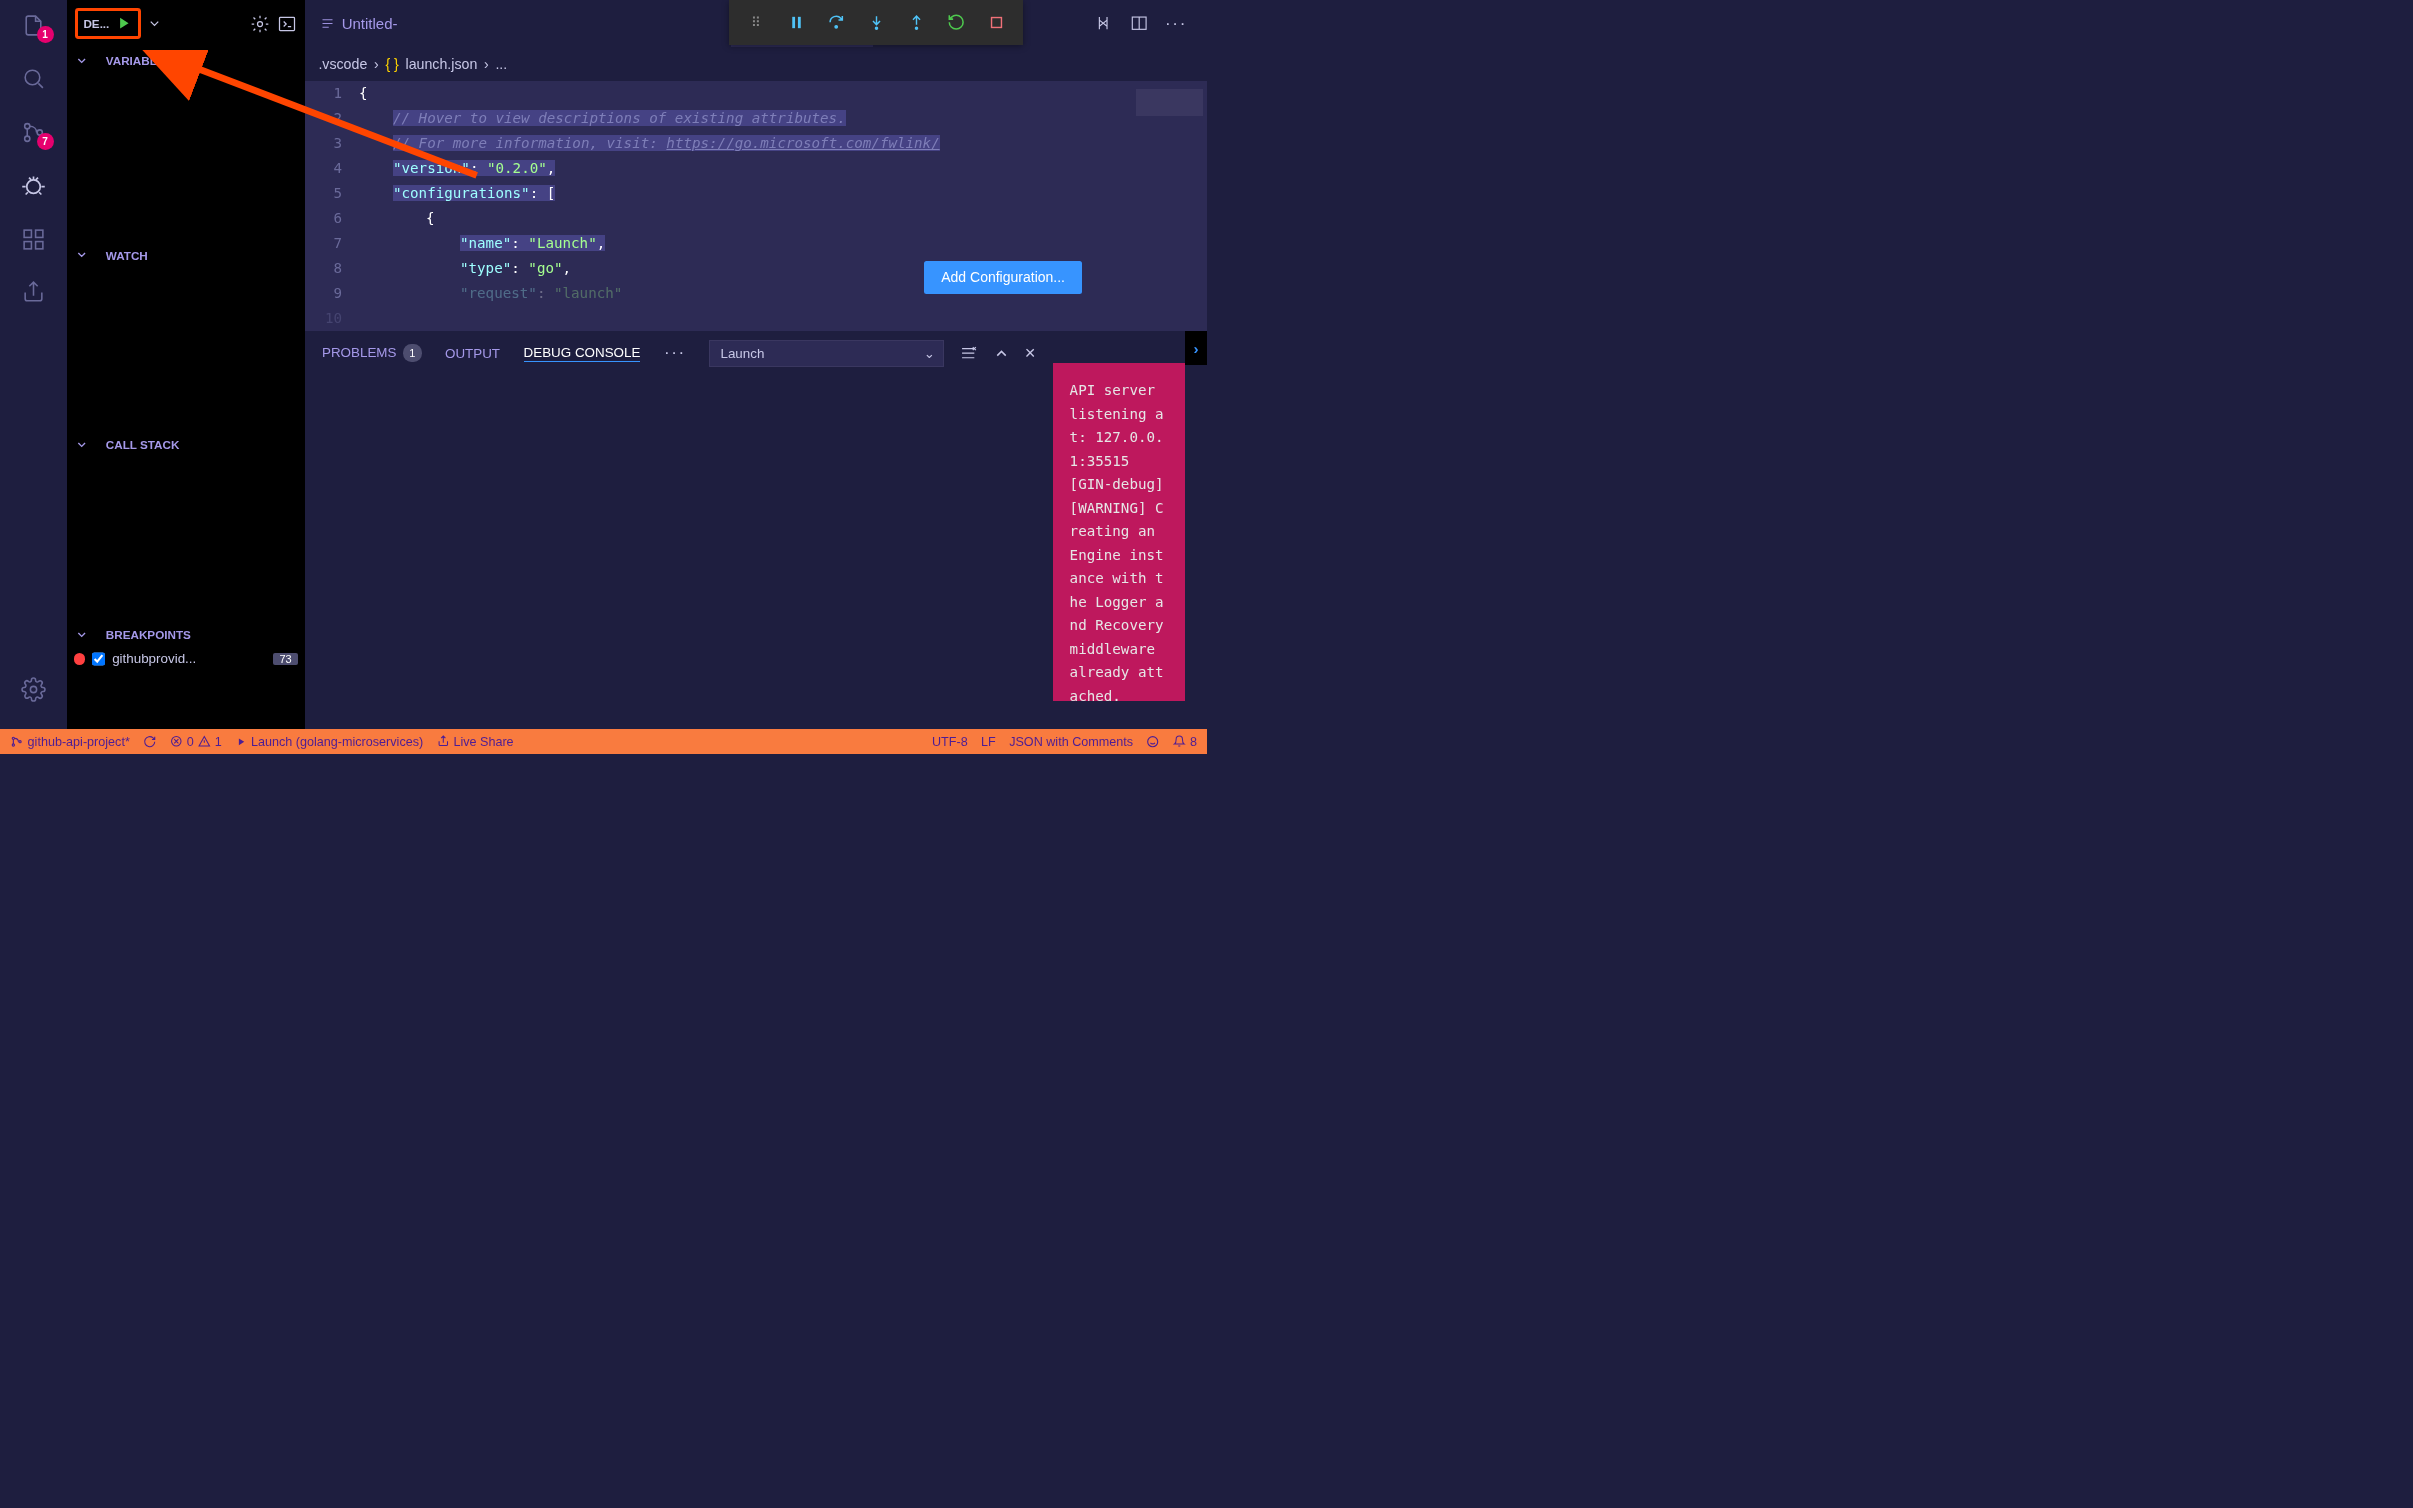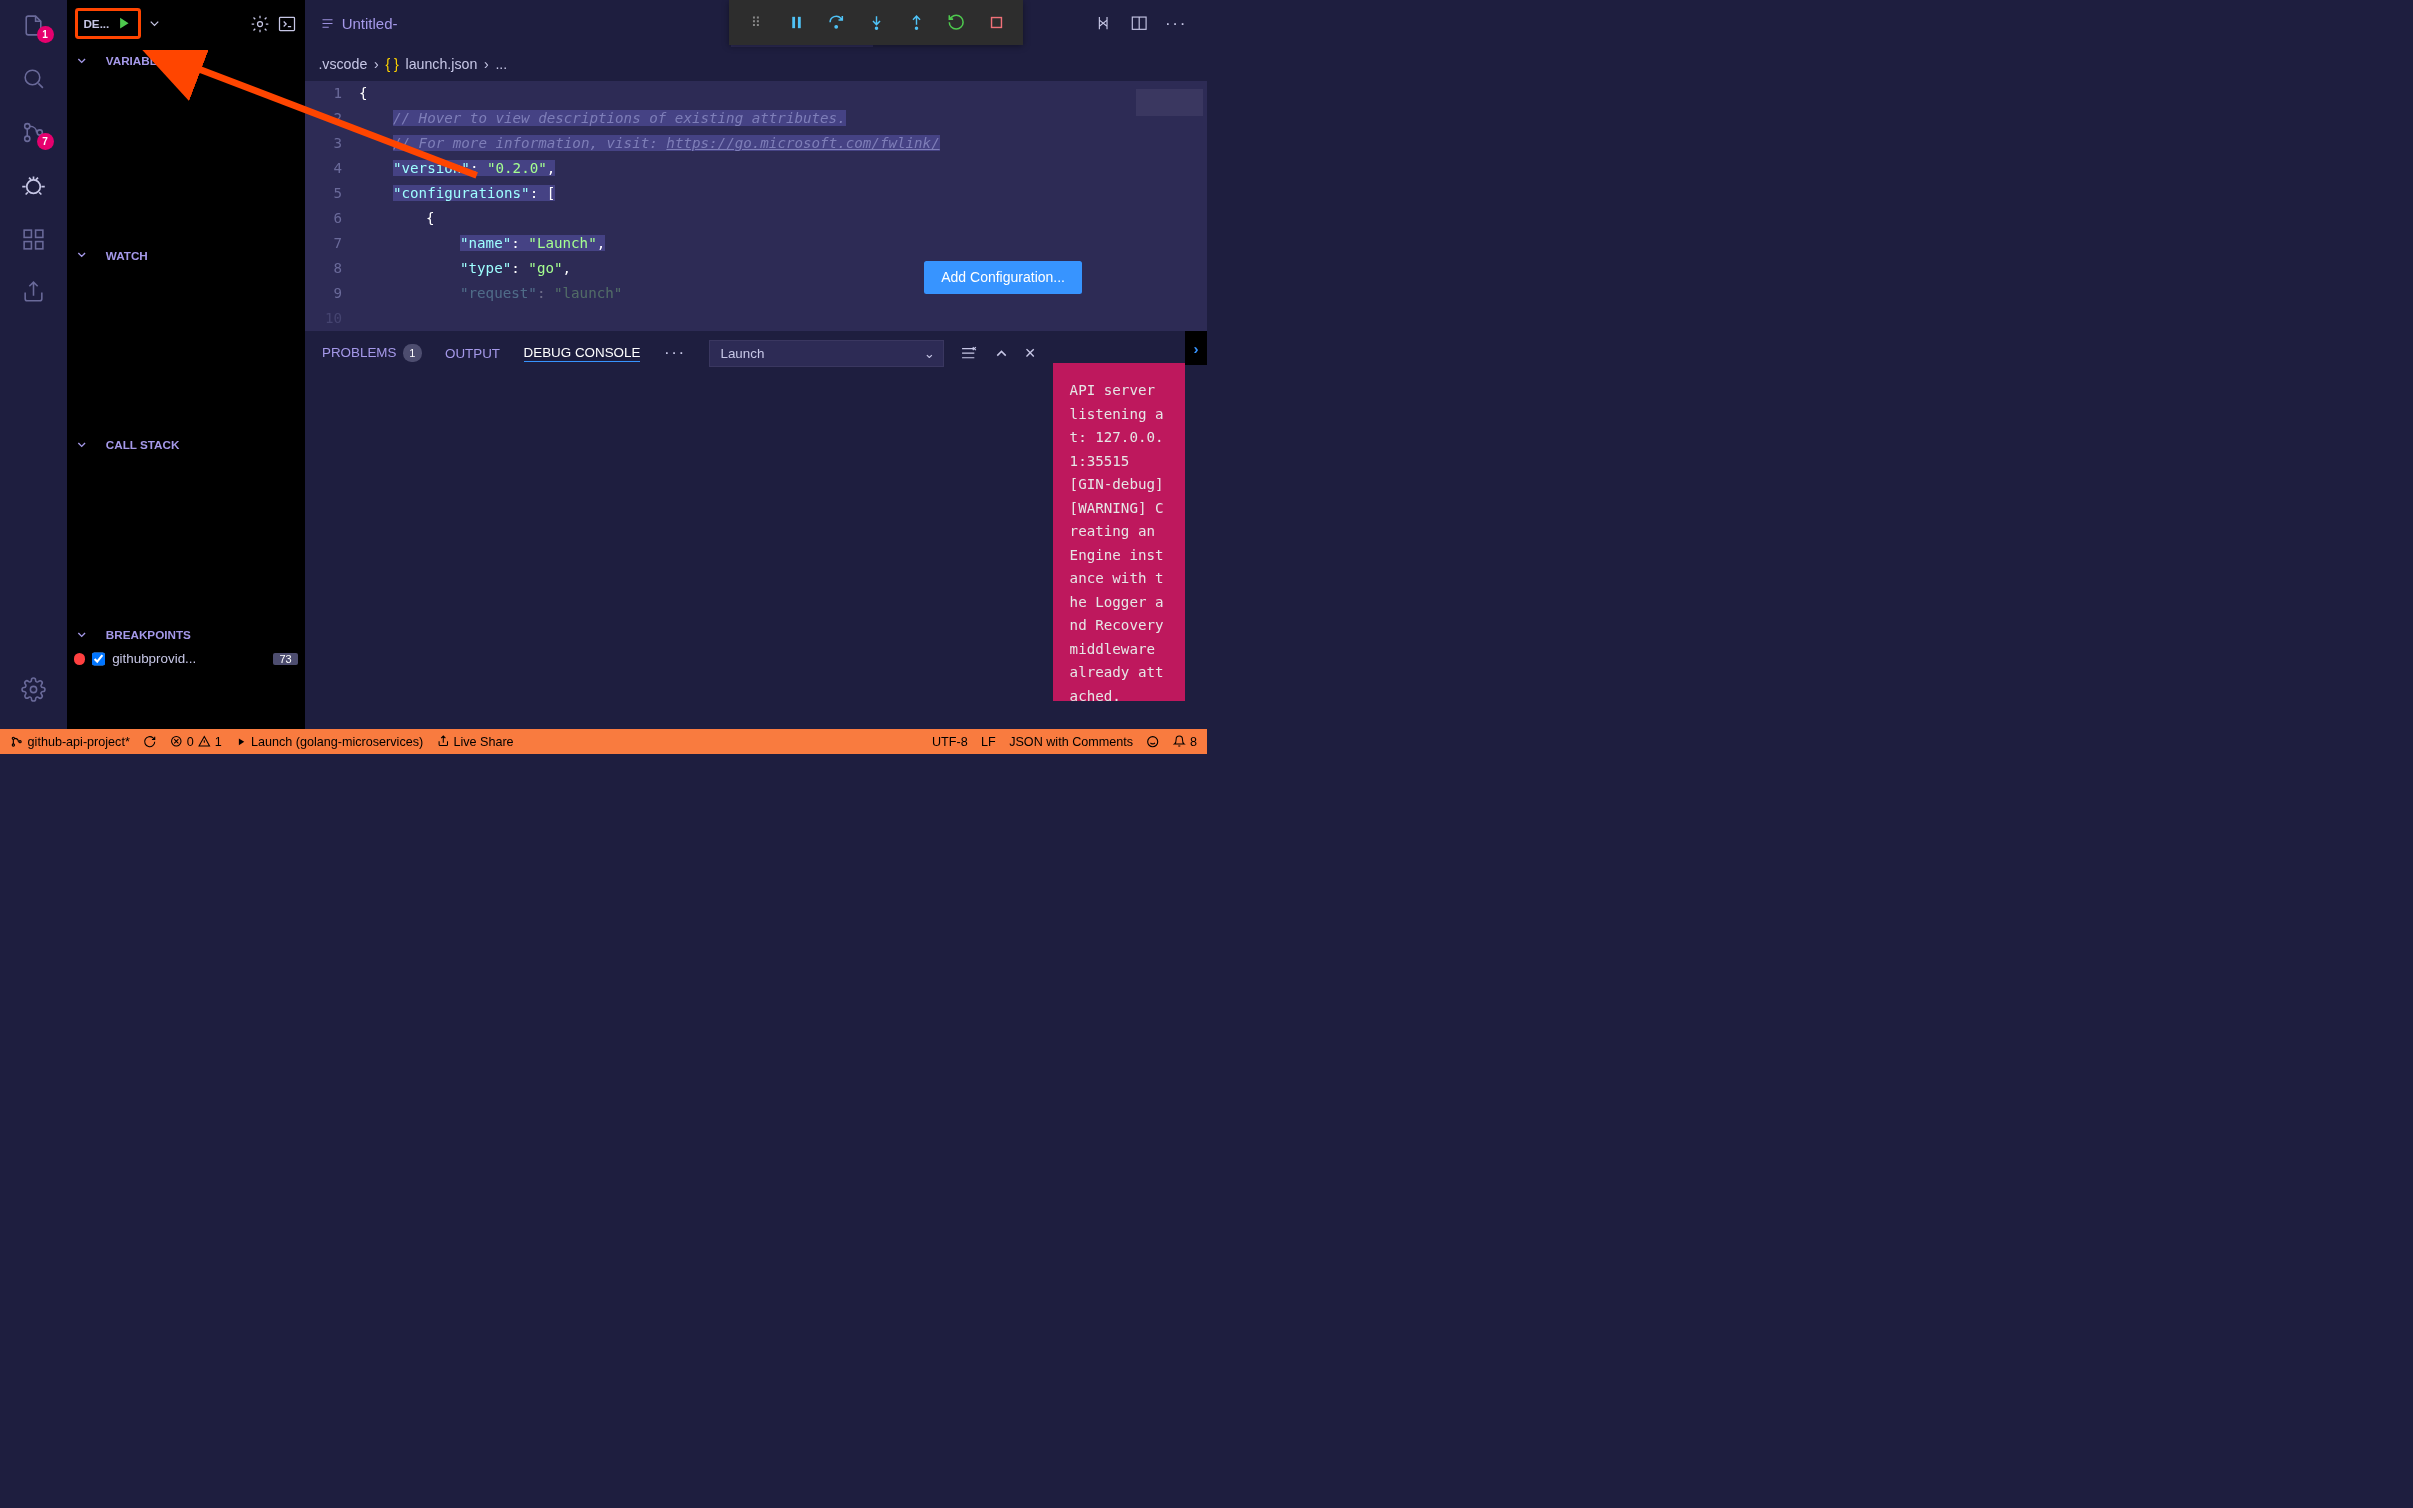--- a/index.html
+++ b/index.html
@@ -278,21 +278,21 @@
   align-items: center;
   padding: 0 8.4px;
   color: #3794ff;
   font-size: 15px;
   font-weight: 700;
   background: #000;
 }
 .status-bar {
   height: 25px;
   background: #f97b3f;
-  color: #000000;
+  color: #4c1d95;
   display: flex;
   align-items: center;
   font-size: 12.6px;
   padding: 0 10px;
   gap: 13.4px;
 }
 .status-item { display: flex; align-items: center; gap: 4.2px; }
 .status-right { margin-left: auto; display: flex; align-items: center; gap: 13.4px; }
 .arrow-annotation {
   position: absolute;

